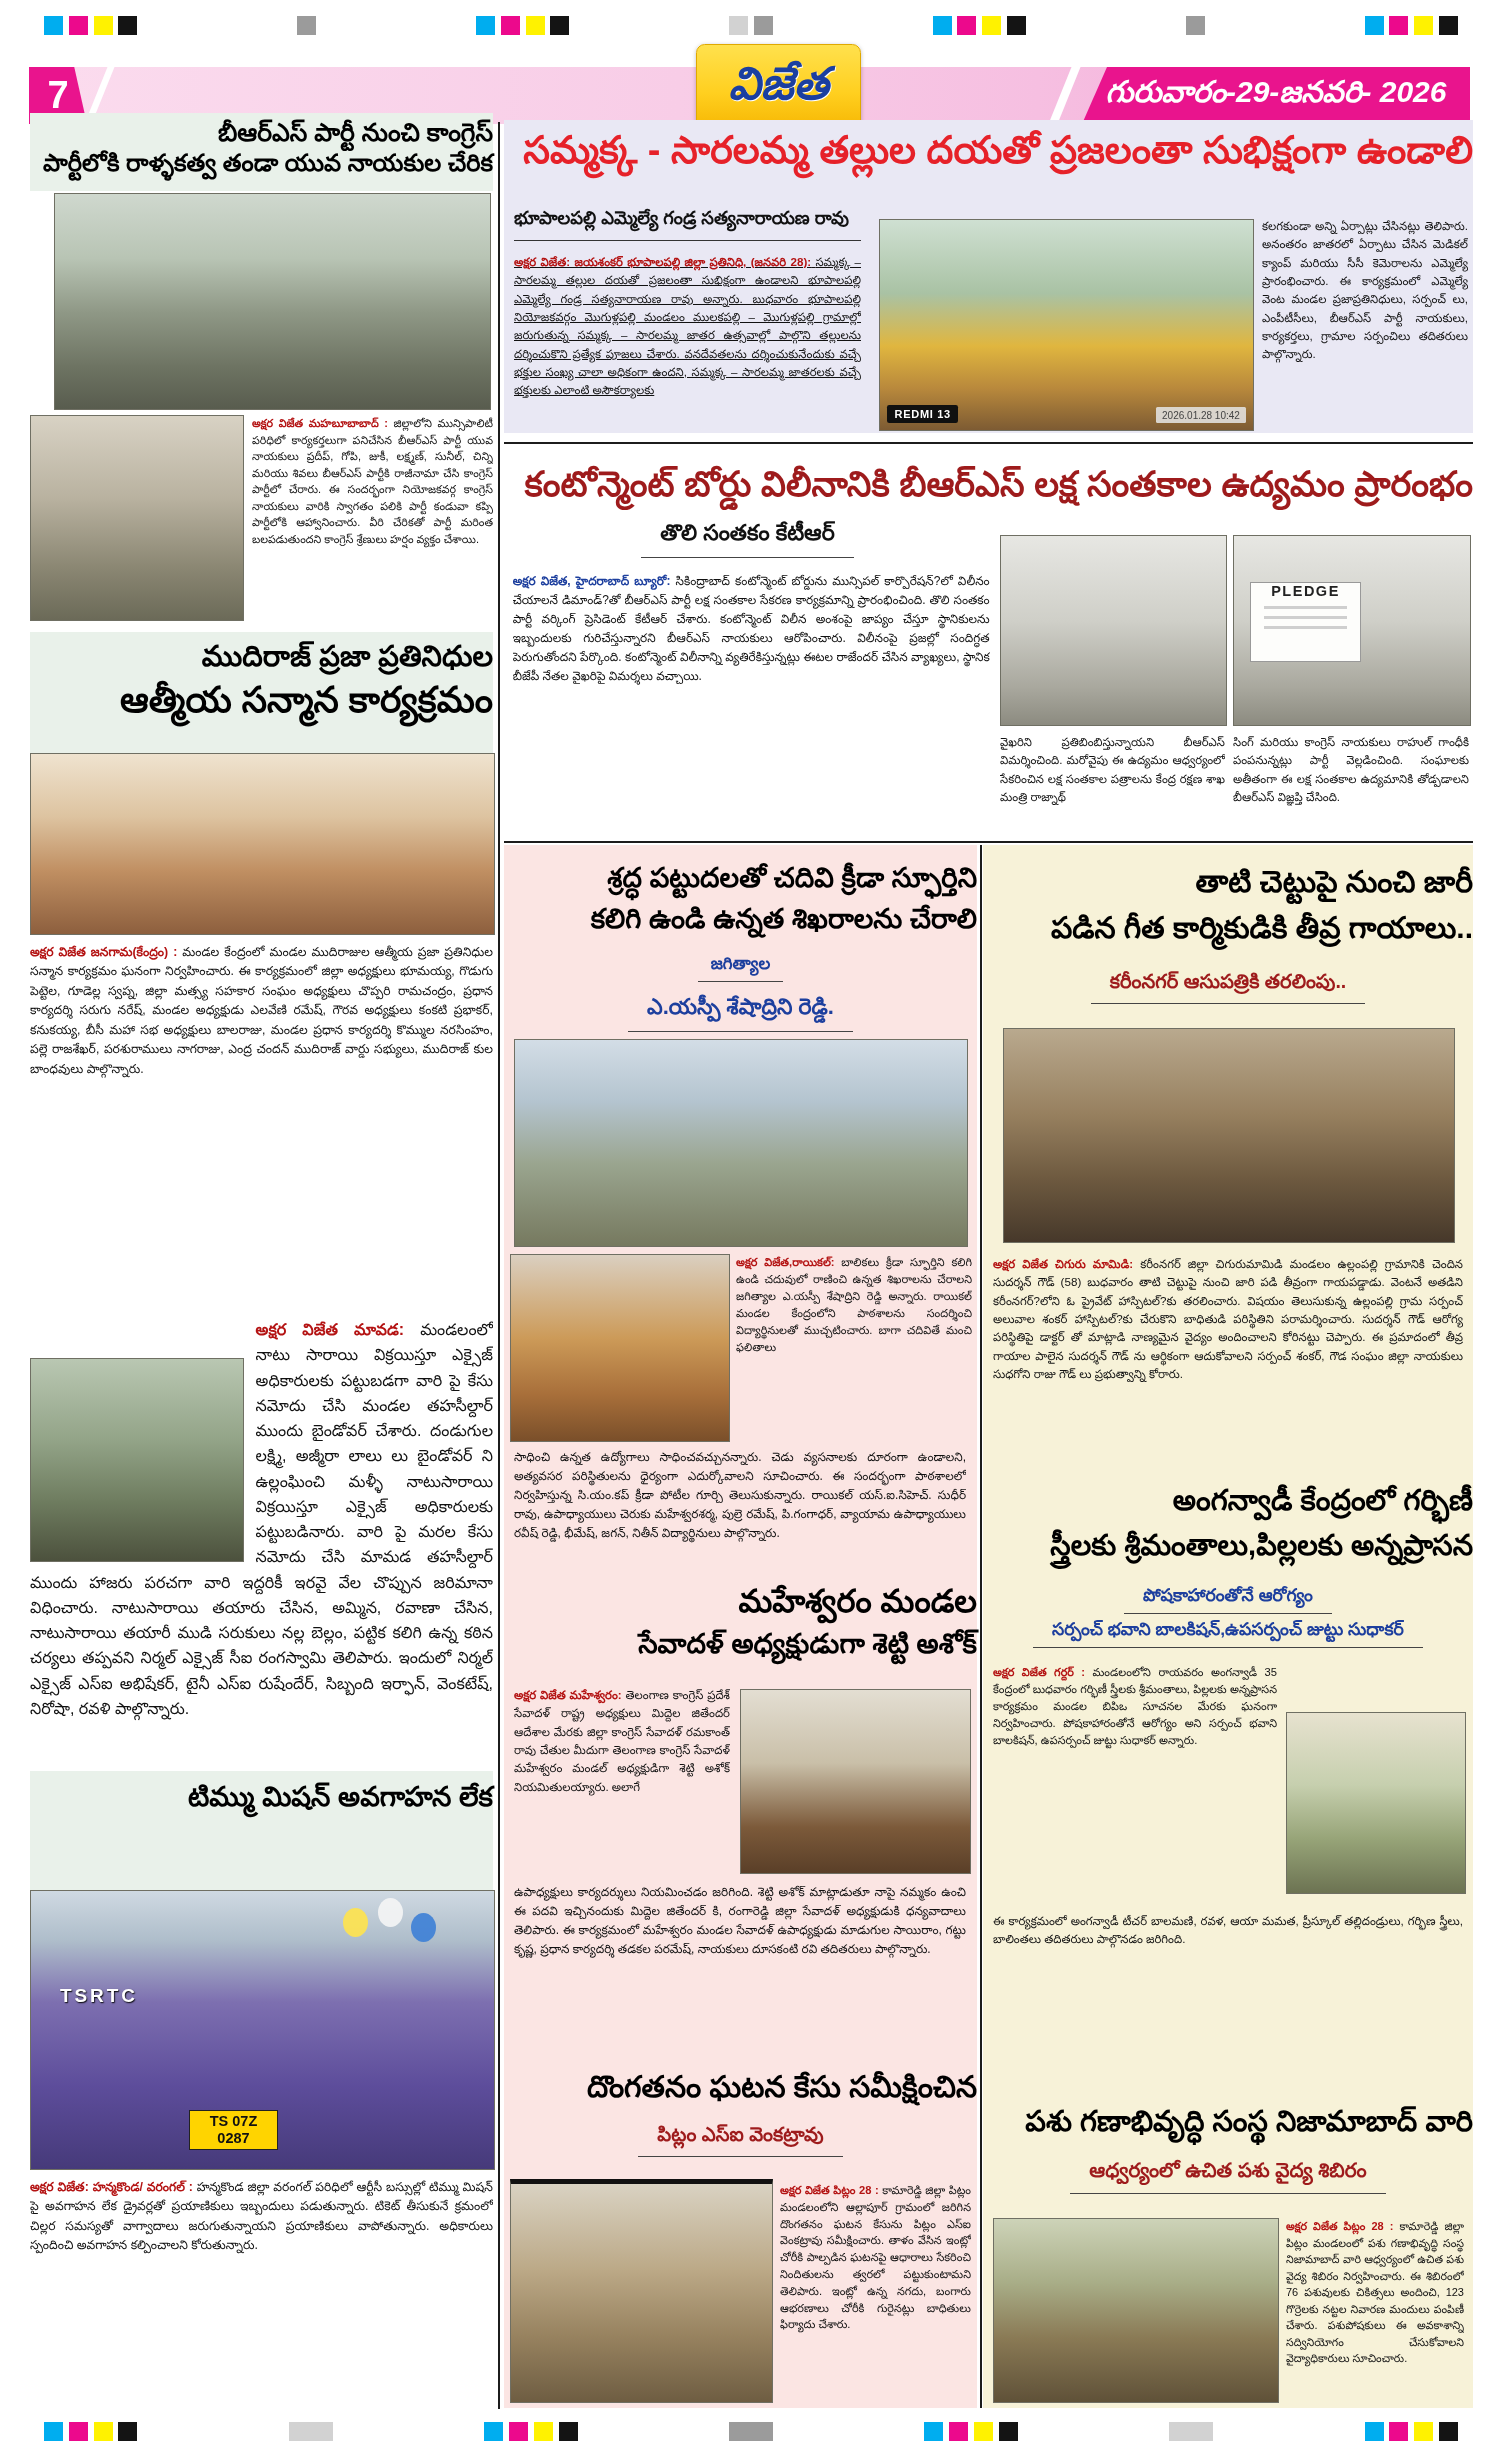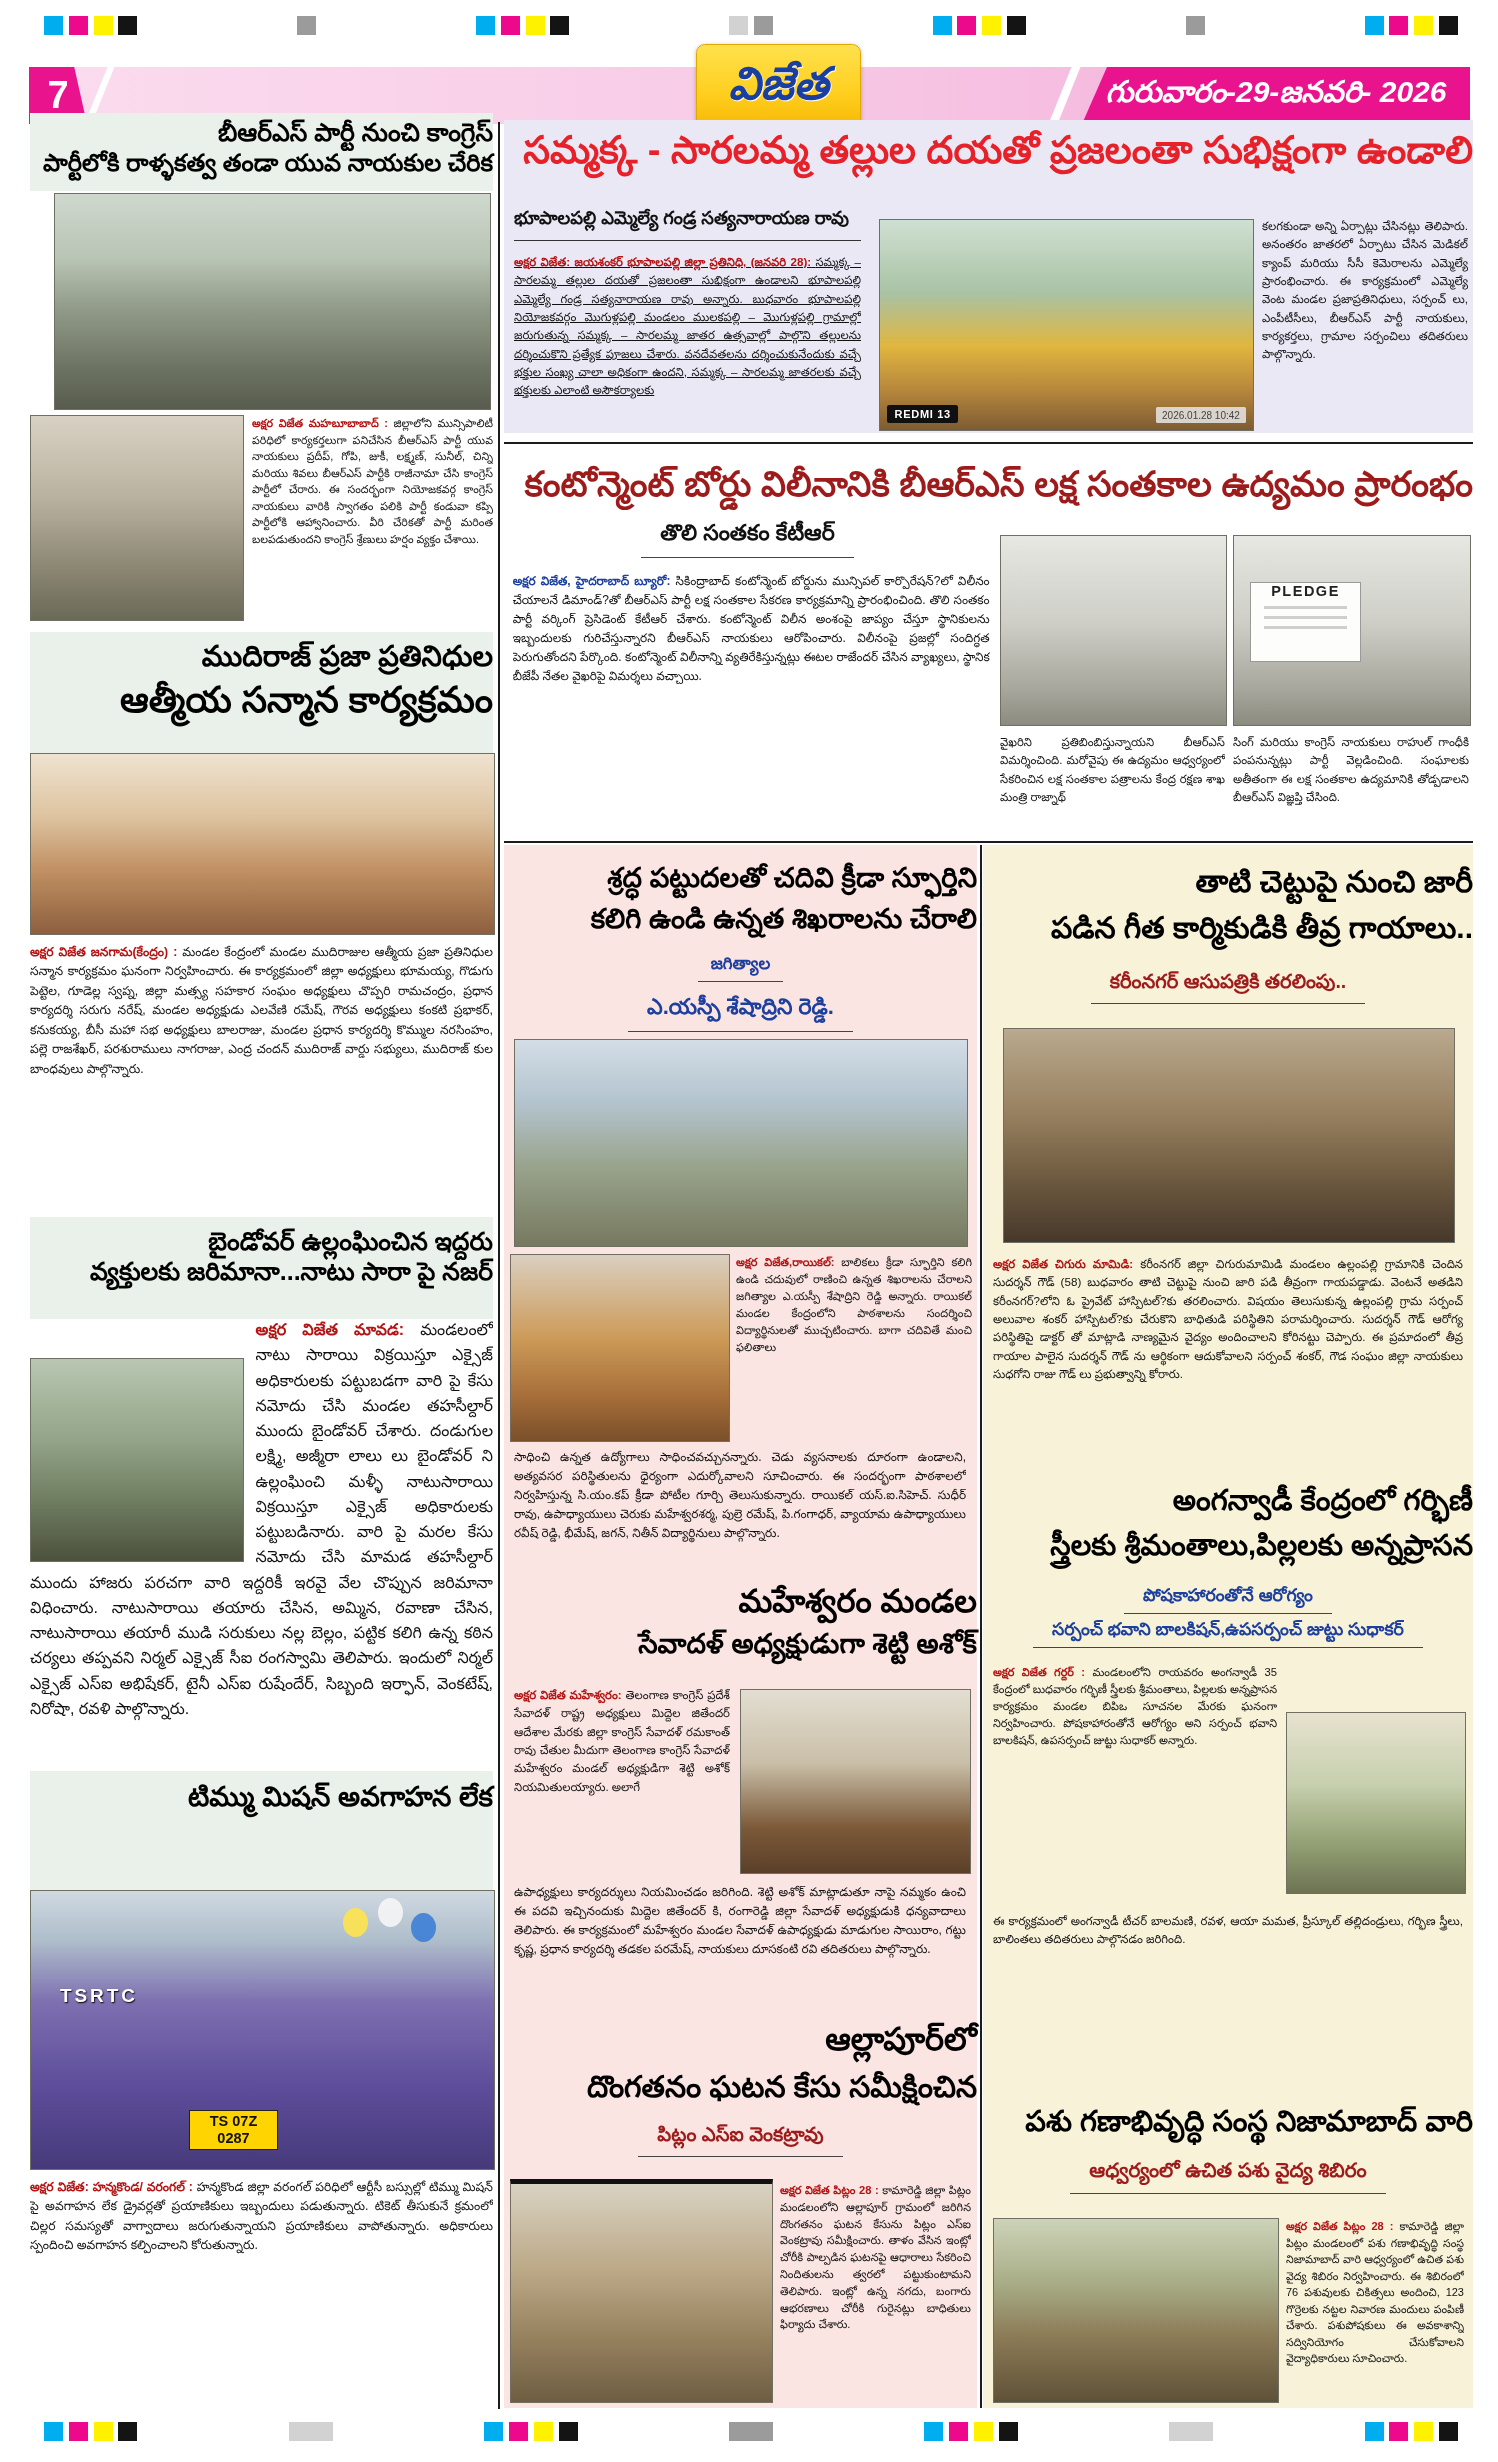--- a/index.html
+++ b/index.html
@@ -140,24 +140,20 @@
 
   <div class="abs green" style="left:30px;top:632px;width:463px;height:115px;padding-top:7.3px;">
     <div class="hl" style="font-size:29px;">ముదిరాజ్ ప్రజా ప్రతినిధుల</div>
     <div class="hl" style="font-size:36px;margin-top:2.9px;">ఆత్మీయ సన్మాన కార్యక్రమం</div>
   </div>
   <div class="abs photo ph-garland" style="left:30px;top:753px;width:463px;height:180px;"></div>
   <div class="abs bt" style="left:30px;top:943px;width:463px;height:267px;">
     <p><span class="by">అక్షర విజేత జనగామ(కేంద్రం) :</span> <span>మండల కేంద్రంలో మండల ముదిరాజుల ఆత్మీయ ప్రజా ప్రతినిధుల సన్మాన కార్యక్రమం ఘనంగా నిర్వహించారు. ఈ కార్యక్రమంలో జిల్లా అధ్యక్షులు భూమయ్య, గొడుగు పెట్టెల, గూడెల్ల స్వప్న, జిల్లా మత్స్య సహకార సంఘం అధ్యక్షులు చొప్పరి రామచంద్రం, ప్రధాన కార్యదర్శి సరుగు నరేష్, మండల అధ్యక్షుడు ఎలవేణి రమేష్, గౌరవ అధ్యక్షులు కంకటి ప్రభాకర్, కనుకయ్య, బీసీ మహా సభ అధ్యక్షులు బాలరాజు, మండల ప్రధాన కార్యదర్శి కొమ్ముల నరసింహం, పల్లె రాజశేఖర్, పరశురాములు నాగరాజు, ఎంద్ర చందన్ ముదిరాజ్ వార్డు సభ్యులు, ముదిరాజ్ కుల బాంధవులు పాల్గొన్నారు.</span></p>
   </div>
 
-  <div class="abs green" style="left:30px;top:1217px;width:463px;height:93px;padding-top:8.7px;">
-    <div class="hl" style="font-size:25px;">బైండోవర్ ఉల్లంఘించిన ఇద్దరు</div>
-    <div class="hl" style="font-size:25px;">వ్యక్తులకు జరిమానా...నాటు సారా పై నజర్</div>
-  </div>
   <div class="abs bt" style="left:30px;top:1317px;width:463px;height:439px;font-size:16px;">
     <div class="photo ph-pot" style="float:left;width:212px;height:202px;margin:41px 11.6px 5.8px 0;"></div>
     <p><span class="by">అక్షర విజేత మావడ:</span> <span>మండలంలో నాటు సారాయి విక్రయిస్తూ ఎక్సైజ్ అధికారులకు పట్టుబడగా వారి పై కేసు నమోదు చేసి మండల తహసీల్దార్ ముందు బైండోవర్ చేశారు. దండుగుల లక్ష్మి, అజ్మీరా లాలు లు బైండోవర్ ని ఉల్లంఘించి మళ్ళీ నాటుసారాయి విక్రయిస్తూ ఎక్సైజ్ అధికారులకు పట్టుబడినారు. వారి పై మరల కేసు నమోదు చేసి మామడ తహసీల్దార్ ముందు హాజరు పరచగా వారి ఇద్దరికీ ఇరవై వేల చొప్పున జరిమానా విధించారు. నాటుసారాయి తయారు చేసిన, అమ్మిన, రవాణా చేసిన, నాటుసారాయి తయారీ ముడి సరుకులు నల్ల బెల్లం, పట్టిక కలిగి ఉన్న కఠిన చర్యలు తప్పవని నిర్మల్ ఎక్సైజ్ సీఐ రంగస్వామి తెలిపారు. ఇందులో నిర్మల్ ఎక్సైజ్ ఎస్ఐ అభిషేకర్, టైనీ ఎస్ఐ రుషేందేర్, సిబ్బంది ఇర్ఫాన్, వెంకటేష్, నిరోషా, రవళి పాల్గొన్నారు.</span></p>
   </div>
 
   <div class="abs green" style="left:30px;top:1771px;width:463px;height:112px;padding-top:8.7px;">
     <div class="hl" style="font-size:27.6px;">టిమ్ము మిషన్ అవగాహన లేక</div>
   </div>
   <div class="abs photo ph-bus" style="left:30px;top:1890px;width:463px;height:278px;">
     <div class="busbrand">TSRTC</div>
@@ -229,21 +225,20 @@
     <div class="hl" style="position:absolute;left:0;top:737px;width:100%;font-size:32px;">మహేశ్వరం మండల</div>
     <div class="hl" style="position:absolute;left:0;top:782px;width:100%;font-size:27.6px;">సేవాదళ్ అధ్యక్షుడుగా శెట్టి అశోక్</div>
     <div class="bt" style="position:absolute;left:10px;top:841px;width:216px;height:193px;font-size:11.6px;">
       <p><span class="by">అక్షర విజేత మహేశ్వరం:</span> <span>తెలంగాణ కాంగ్రెస్ ప్రదేశ్ సేవాదళ్ రాష్ట్ర అధ్యక్షులు మిద్దెల జితేందర్ ఆదేశాల మేరకు జిల్లా కాంగ్రెస్ సేవాదళ్ రమకాంత్ రావు చేతుల మీదుగా తెలంగాణ కాంగ్రెస్ సేవాదళ్ మహేశ్వరం మండల్ అధ్యక్షుడిగా శెట్టి అశోక్ నియమితులయ్యారు. అలాగే</span></p>
     </div>
     <div class="photo ph-desk" style="position:absolute;left:236px;top:844px;width:229px;height:183px;"></div>
     <div class="bt" style="position:absolute;left:10px;top:1038px;width:452px;height:122px;font-size:12px;">
       <p>ఉపాధ్యక్షులు కార్యదర్శులు నియమించడం జరిగింది. శెట్టి అశోక్ మాట్లాడుతూ నాపై నమ్మకం ఉంచి ఈ పదవి ఇచ్చినందుకు మిద్దెల జితేందర్ కి, రంగారెడ్డి జిల్లా సేవాదళ్ అధ్యక్షుడుకి ధన్యవాదాలు తెలిపారు. ఈ కార్యక్రమంలో మహేశ్వరం మండల సేవాదళ్ ఉపాధ్యక్షుడు మాడుగుల సాయిరాం, గట్టు కృష్ణ, ప్రధాన కార్యదర్శి తడకల పరమేష్, నాయకులు దూసకంటి రవి తదితరులు పాల్గొన్నారు.</p>
     </div>
 
-    <div class="hl" style="position:absolute;left:0;top:1175px;width:100%;font-size:32px;">ఆల్లాపూర్‌లో</div>
     <div class="hl" style="position:absolute;left:0;top:1224px;width:100%;font-size:30px;">దొంగతనం ఘటన కేసు సమీక్షించిన</div>
     <div class="center" style="position:absolute;left:0;top:1278px;width:100%;">
       <span class="subu maroon" style="font-size:19.6px;font-weight:bold;">పిట్లం ఎస్ఐ వెంకట్రావు</span>
     </div>
     <div class="photo ph-house" style="position:absolute;left:5.8px;top:1334px;width:261px;height:218px;"></div>
     <div class="bt" style="position:absolute;left:276px;top:1337px;width:191px;height:218px;font-size:11.2px;line-height:1.5;">
       <p><span class="by">అక్షర విజేత పిట్లం 28 :</span> <span>కామారెడ్డి జిల్లా పిట్లం మండలంలోని ఆల్లాపూర్ గ్రామంలో జరిగిన దొంగతనం ఘటన కేసును పిట్లం ఎస్ఐ వెంకట్రావు సమీక్షించారు. తాళం వేసిన ఇంట్లో చోరీకి పాల్పడిన ఘటనపై ఆధారాలు సేకరించి నిందితులను త్వరలో పట్టుకుంటామని తెలిపారు. ఇంట్లో ఉన్న నగదు, బంగారు ఆభరణాలు చోరీకి గురైనట్లు బాధితులు ఫిర్యాదు చేశారు.</span></p>
     </div>
   </div>
 

